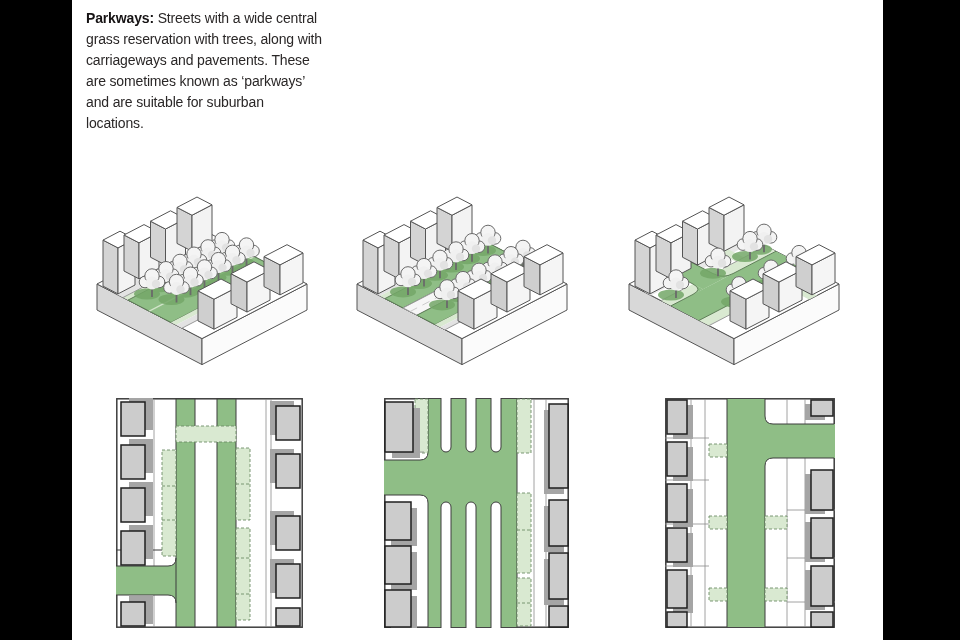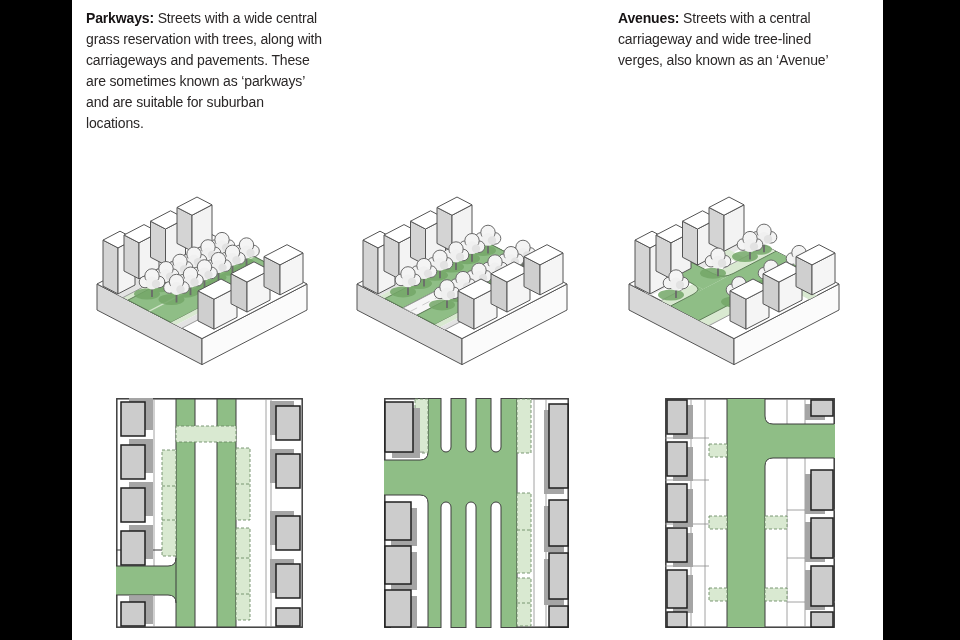--- a/index.html
+++ b/index.html
@@ -299,21 +299,20 @@
                 <rect x="165" y="102" width="19" height="46"></rect>
               <rect x="165" y="155" width="19" height="46"></rect>
                 <rect x="165" y="208" width="19" height="21"></rect>
             </g>
           </g>
         </svg>
       </figure>
     </section>
 
     <section class="column col3">
-      <p class="desc"><b>Avenues:</b> <span>Streets with a central carriageway and wide tree-lined verges, also known as an ‘Avenue’</span></p>
 
       <figure class="iso">
         <svg viewBox="0 0 232 207" width="232" height="207">
           <g stroke="#555" stroke-width="1" stroke-linejoin="round">
             <polygon points="11,118 116,172.6 116,198.6 11,144" fill="#d8d8d8"></polygon>
             <polygon points="116,172.6 221,118 221,144 116,198.6" fill="#fbfbfb"></polygon>
           </g>
           <g transform="matrix(0.5 -0.26 0.5 0.26 11 118)">
             <rect x="0" y="0" width="210" height="210" fill="#ffffff" stroke="#555" vector-effect="non-scaling-stroke"></rect>
             <rect x="0" y="30" width="210" height="14" fill="#e9e9e9"></rect>

